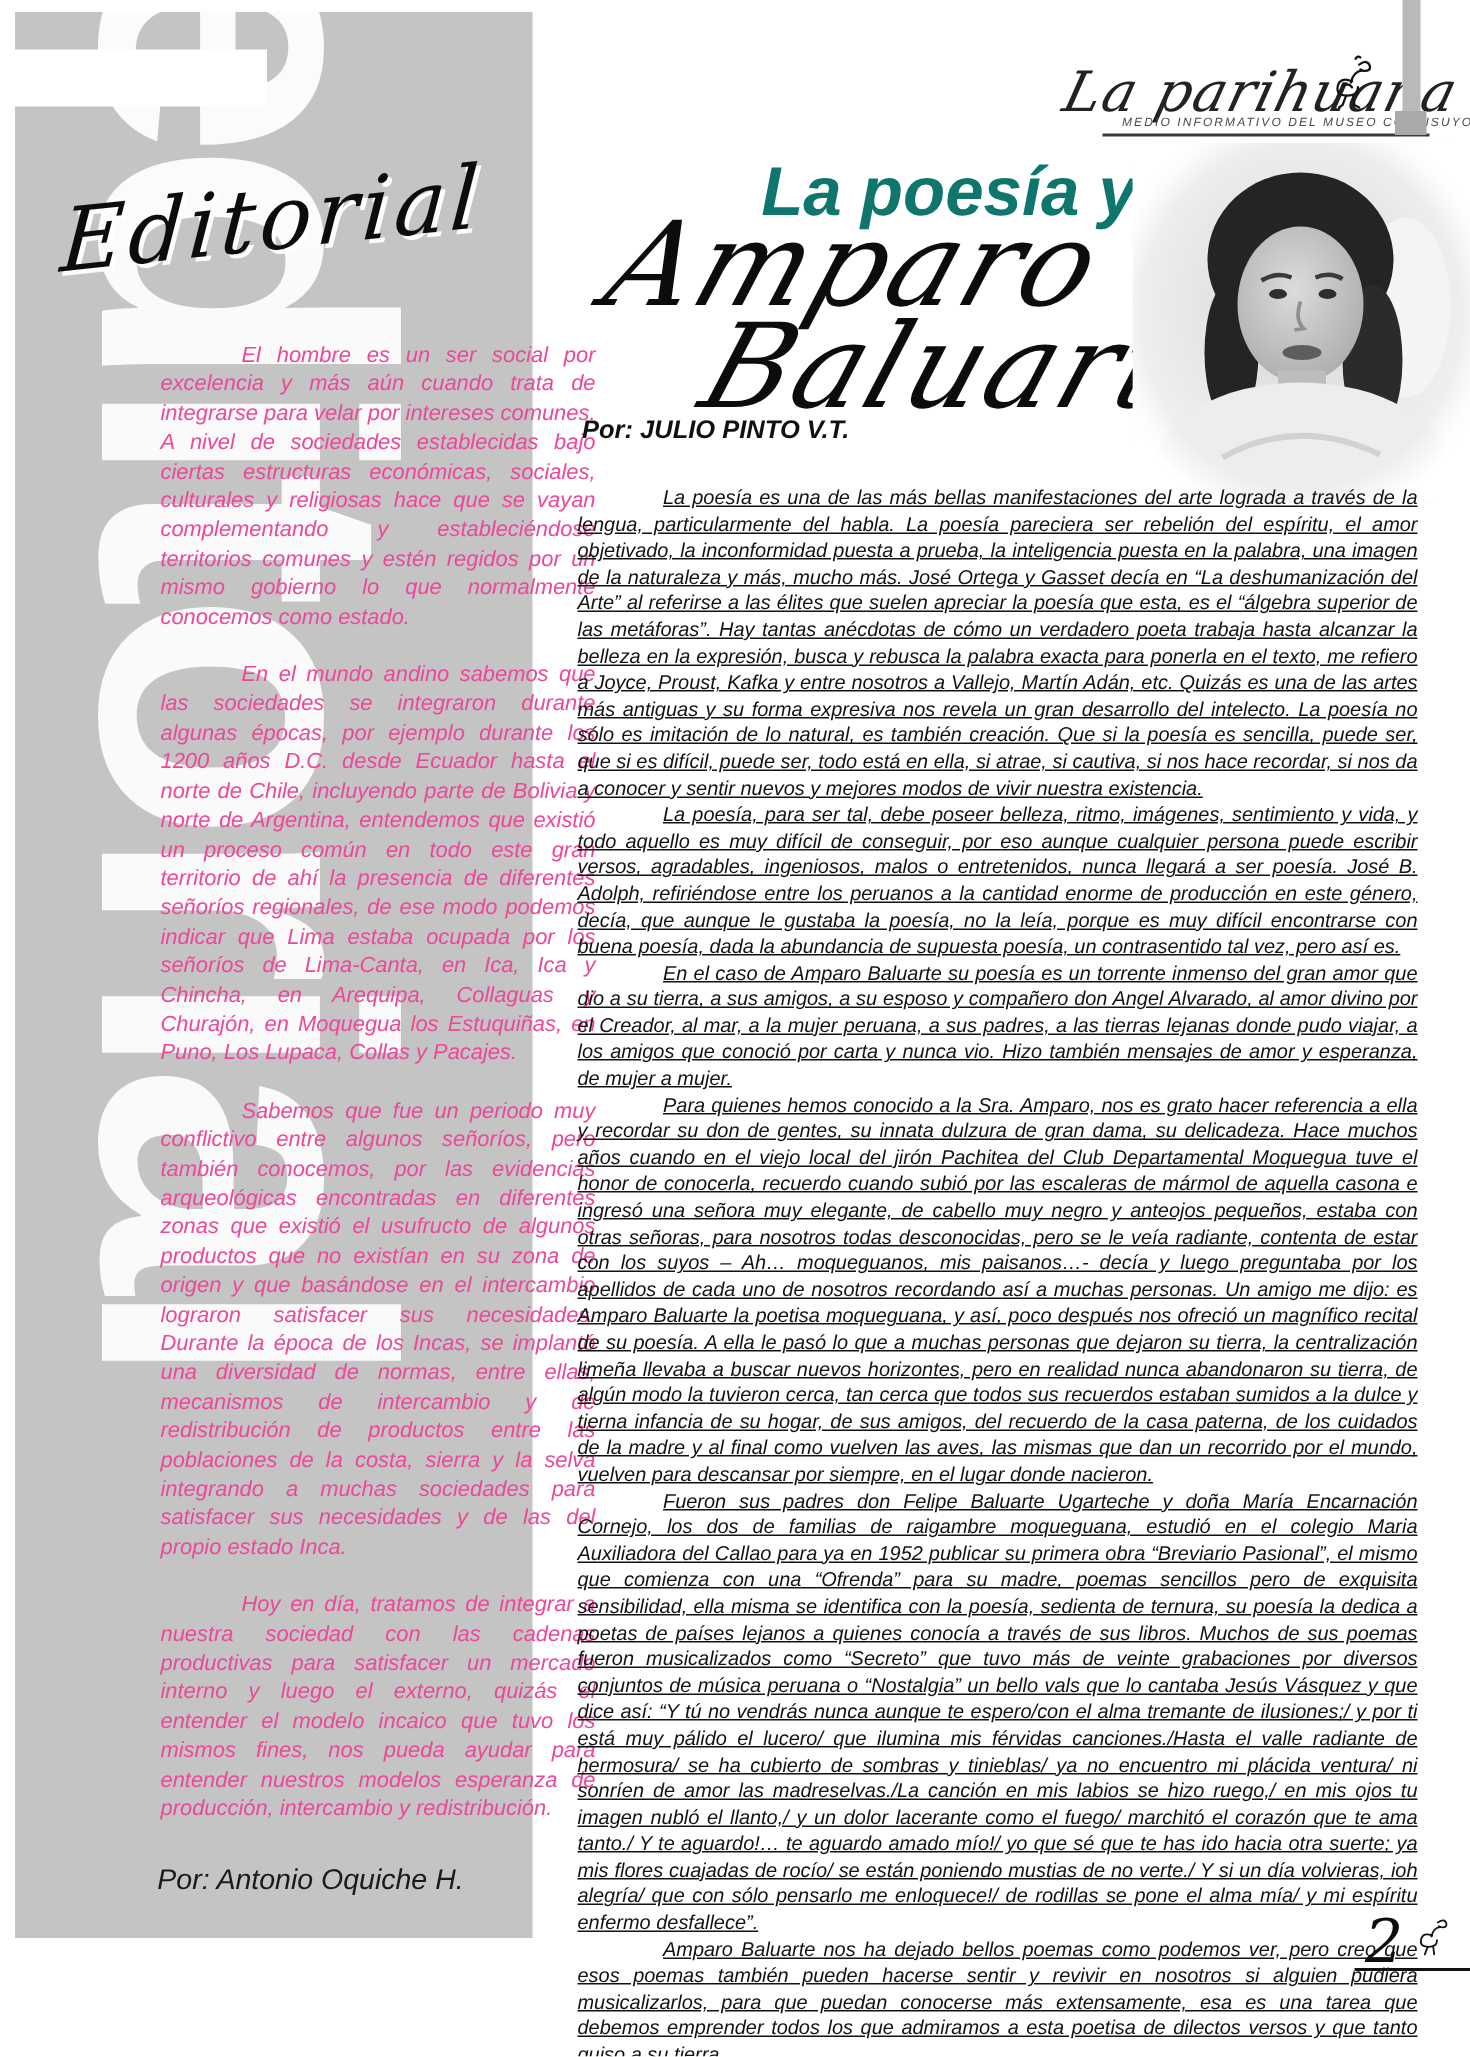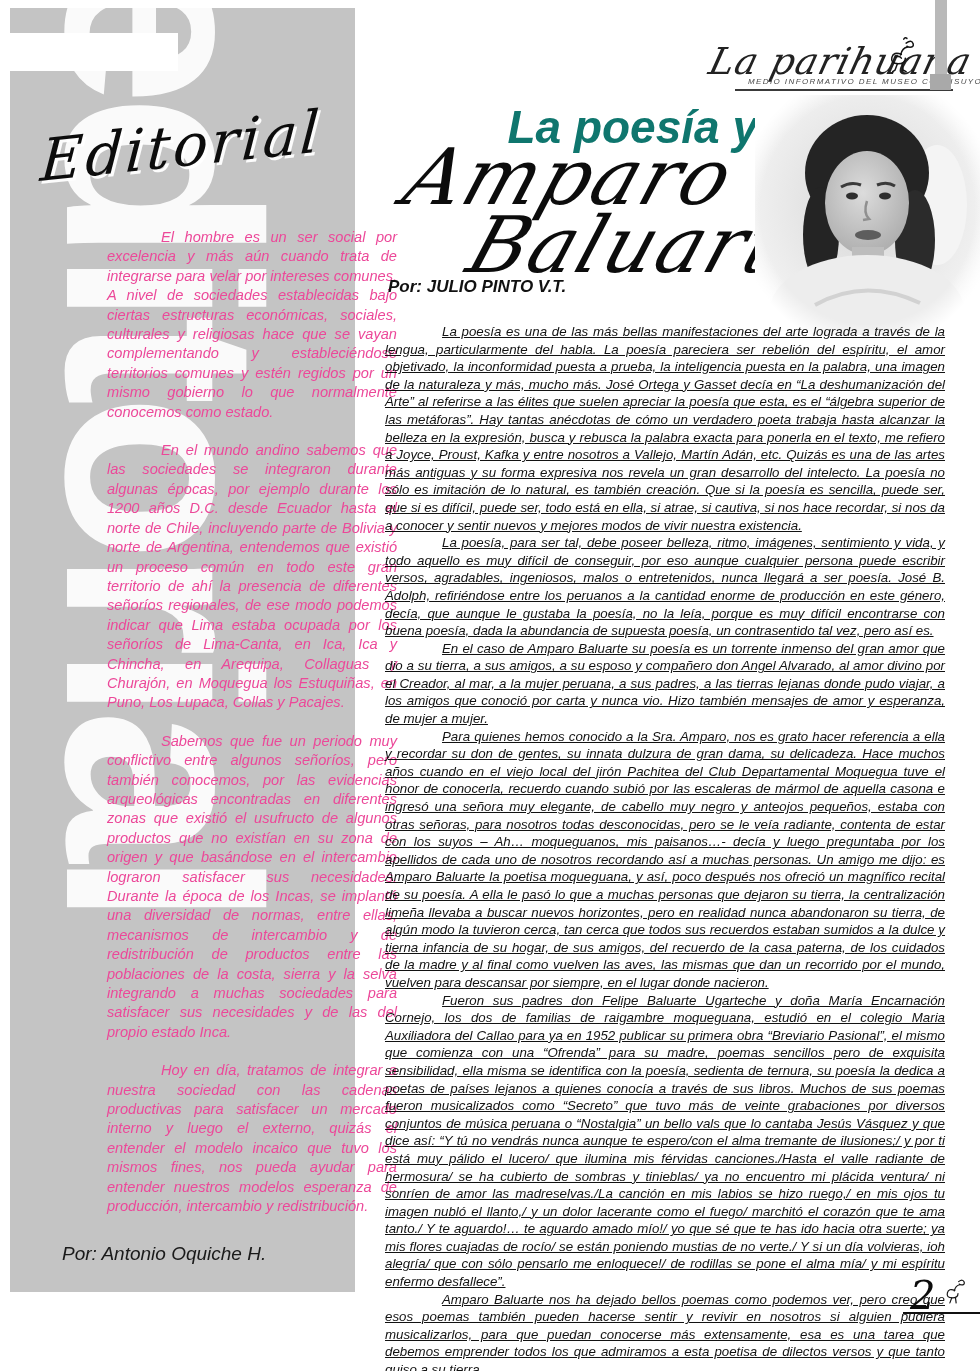--- a/index.html
+++ b/index.html
@@ -15,21 +15,21 @@
              font:bold 275px/300px "Liberation Sans",sans-serif;
              color:#ffffff;opacity:.92;letter-spacing:-12px;}
   .ed-heading{position:absolute;left:40px;top:112px;
               font:italic 58px "DejaVu Serif",serif;color:#0c0c0c;
               transform:rotate(-6deg) skewX(-10deg);letter-spacing:3px;
               text-shadow:3px 3px 0 rgba(255,255,255,.95);}
   .ed-text{position:absolute;left:62px;top:228px;width:290px;
            font:italic 14.6px/19.4px "Liberation Sans",sans-serif;
            color:#ec4899;text-align:justify;margin-left:45px;}
   .ed-text p{margin:0 0 19px;text-indent:54px;}
-  .ed-byline{position:absolute;left:62px;top:1243px;width:290px;text-align:left;
+  .ed-byline{position:absolute;left:62px;top:1243px;width:290px;text-align:center;
              font:italic 19px "Liberation Sans",sans-serif;color:#1a1a1a;}
 
   
   .mast-logo{position:absolute;left:710px;top:40px;
              font:italic 37px "DejaVu Serif",serif;color:#222;
              transform:skewX(-14deg);letter-spacing:1px;}
   .mast-sub{position:absolute;left:748px;top:77px;white-space:nowrap;
             font:italic 8px "Liberation Sans",sans-serif;letter-spacing:1.4px;color:#4a4a4a;}
   .mast-rule{position:absolute;left:735px;top:89px;width:218px;border-top:2px solid #3a3a3a;}
   .mast-bar{position:absolute;left:935px;top:0;width:12px;height:76px;background:#b9b9b9;}

